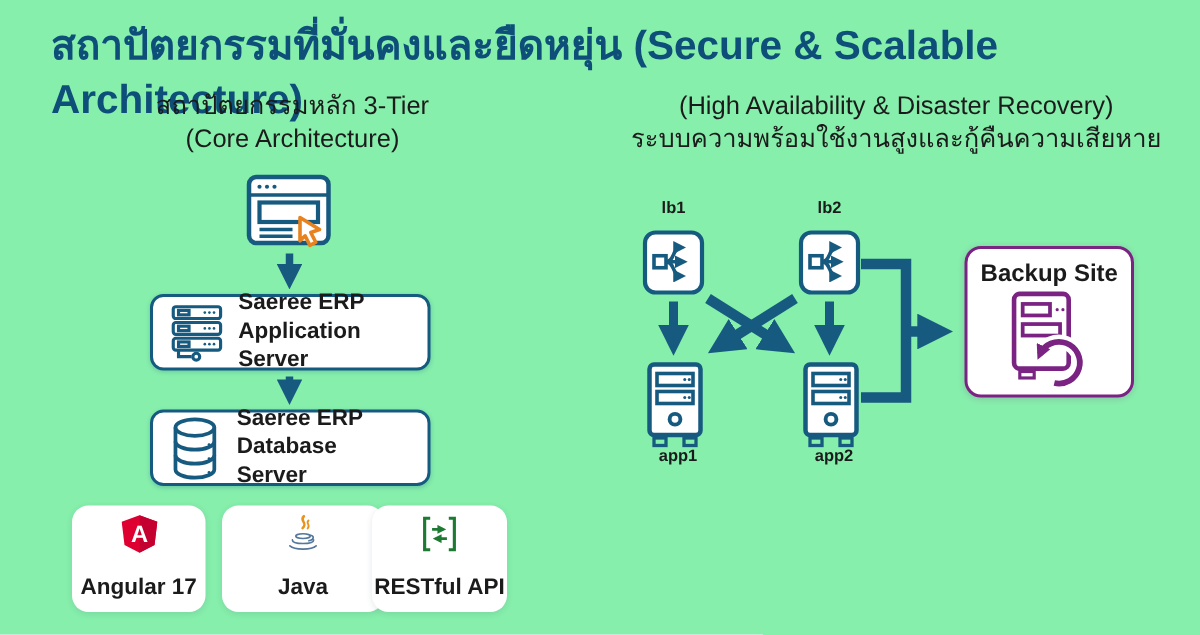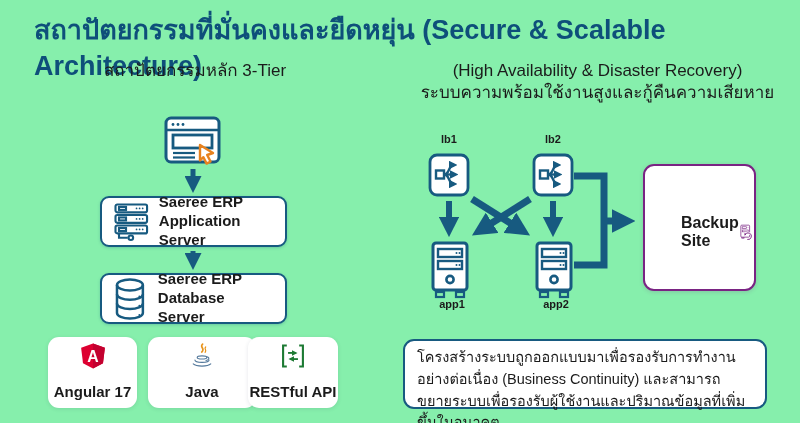--- a/index.html
+++ b/index.html
@@ -36,24 +36,24 @@
   .card2{left:148px;width:108px;}
   .card3{left:248px;width:90px;}
 
   .small-label{font-size:11px;font-weight:700;text-align:center;color:#1b1b1b;}
   .lb1l{left:421px;top:133px;width:56px;}
   .lb2l{left:525px;top:133px;width:56px;}
   .app1l{left:424px;top:298px;width:56px;}
   .app2l{left:528px;top:298px;width:56px;}
 
   .backup-box{
-    left:643px;top:164px;width:113px;height:127px;
+    left:643px;top:164px;width:113px;height:101px;
     background:#fff;border:2.5px solid #7a2383;border-radius:11px;
-    display:flex;flex-direction:row;align-items:center;box-sizing:border-box;
-    padding-top:8px;box-shadow:0 1px 4px rgba(122,35,131,.2);padding-left:36px;
+    display:flex;flex-direction:column;align-items:center;box-sizing:border-box;
+    padding-top:8px;box-shadow:0 1px 4px rgba(122,35,131,.2);
   }
   .backup-box .blabel{font-size:16px;font-weight:700;color:#1b1b1b;}
 
   .note-box{
     left:403px;top:339px;width:364px;height:70px;
     background:#fff;border:2px solid #175a80;border-radius:11px;box-sizing:border-box;
     padding:6px 12px 6px 12px;
   }
   .note-box .ntext{font-size:14.5px;line-height:1.5;color:#1b1b1b;}
   svg{display:block;}
@@ -80,20 +80,21 @@
     <line x1="530" y1="199" x2="479" y2="231" stroke="#175a80" stroke-width="7" marker-end="url(#ahb)"></line>
 
     <path d="M574 176 H604 V265 H574" fill="none" stroke="#175a80" stroke-width="7"></path>
     <line x1="604" y1="221" x2="627" y2="221" stroke="#175a80" stroke-width="7" marker-end="url(#ahb)"></line>
   </svg>
 
   <div class="abs page-title">สถาปัตยกรรมที่มั่นคงและยืดหยุ่น (Secure &amp; Scalable Architecture)</div>
 
   <div class="abs col-heading lh">
     <div>สถาปัตยกรรมหลัก 3-Tier</div>
+    <div>(Core Architecture)</div>
   </div>
 
   <div class="abs col-heading rh">
     <div>(High Availability &amp; Disaster Recovery)</div>
     <div>ระบบความพร้อมใช้งานสูงและกู้คืนความเสียหาย</div>
   </div>
 
   <svg class="abs" style="left:164px;top:116px;" width="60" height="54" viewBox="0 0 60 54">
     <rect x="2" y="2" width="53" height="44" rx="5" fill="#fff" stroke="#175a80" stroke-width="3"></rect>
     <circle cx="9" cy="8.5" r="1.4" fill="#175a80"></circle>
@@ -272,17 +273,14 @@
       <rect x="14" y="9" width="19" height="8" fill="none" stroke="#7a2383" stroke-width="2.6"></rect>
       <circle cx="38" cy="13" r="1.1" fill="#7a2383"></circle>
         <circle cx="42" cy="13" r="1.1" fill="#7a2383"></circle>
       <rect x="14" y="23" width="26" height="8" fill="none" stroke="#7a2383" stroke-width="2.6"></rect>
       <rect x="12" y="56" width="10" height="4.5" fill="none" stroke="#7a2383" stroke-width="2.2"></rect>
       <path d="M36 64 A14.5 14.5 0 1 0 26 44" fill="none" stroke="#fff" stroke-width="10"></path>
       <path d="M36 64 A14.5 14.5 0 1 0 26 44" fill="none" stroke="#7a2383" stroke-width="4" marker-end="url(#ahp)"></path>
     </svg>
   </div>
 
-  <div class="abs note-box">
-    <div class="ntext">โครงสร้างระบบถูกออกแบบมาเพื่อรองรับการทำงานอย่างต่อเนื่อง (Business Continuity) และสามารถขยายระบบเพื่อรองรับผู้ใช้งานและปริมาณข้อมูลที่เพิ่มขึ้นในอนาคต</div>
-  </div>
 
 </div>
 
 </body></html>

